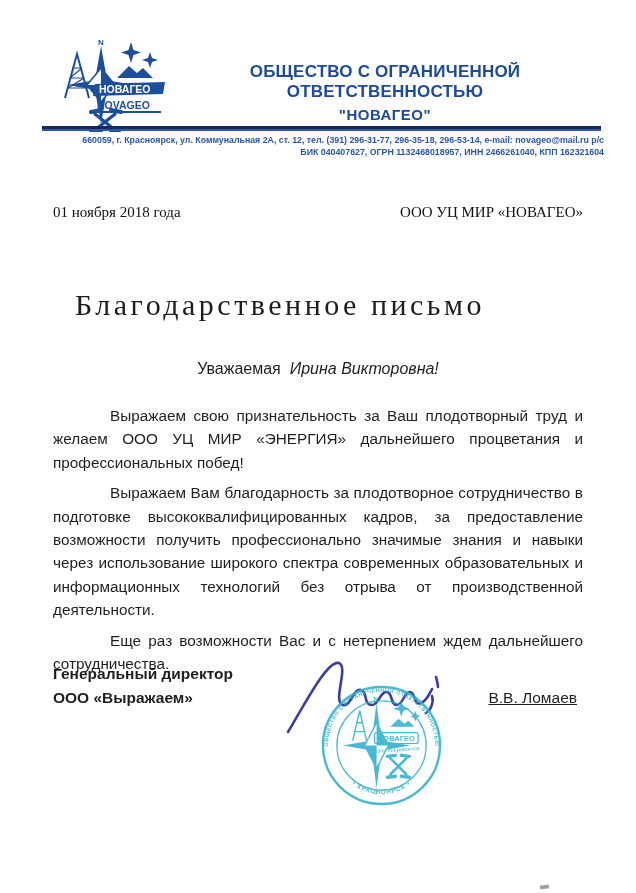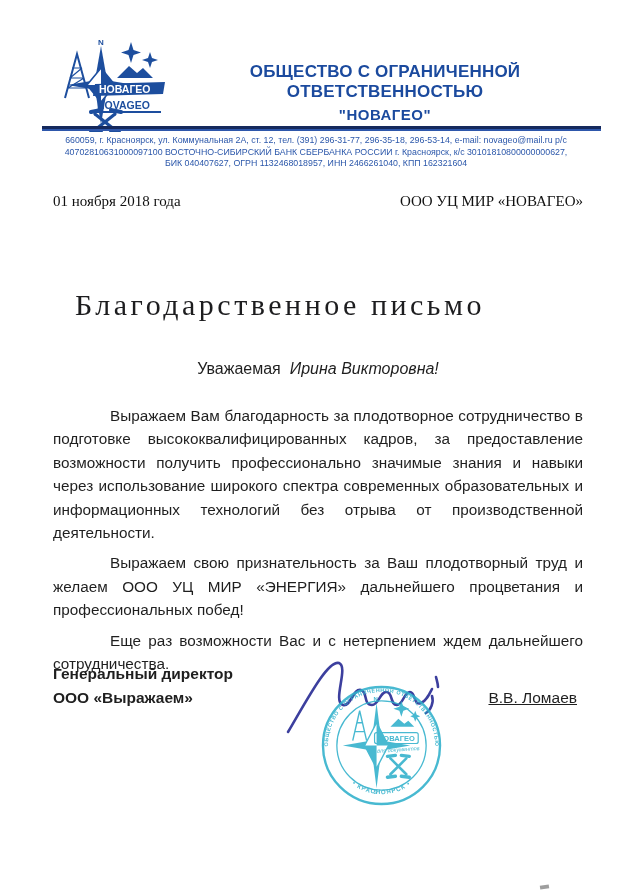--- a/index.html
+++ b/index.html
@@ -18,27 +18,27 @@
     position:absolute;left:178px;top:62px;width:414px;
     text-align:center;color:#1b4a9e;font-weight:bold;
   }
   .org-title .l1{font-size:17px;letter-spacing:.2px;line-height:20px;}
   .org-title .l2{font-size:15px;margin-top:4px;letter-spacing:.5px;}
   .divider{
     position:absolute;left:42px;top:126px;width:559px;height:5px;
     background:linear-gradient(#15295d 0 55%, #2e57ab 55% 100%);
   }
   .contacts{
-    position:absolute;left:16px;top:135px;width:600px;
-    text-align:center;color:#2b57aa;font-weight:normal;
+    position:absolute;left:4px;top:135px;width:600px;
+    text-align:right;color:#2b57aa;font-weight:bold;
     font-size:8.8px;line-height:11.5px;
   }
   
   .meta-row{
-    position:absolute;left:53px;top:193px;width:530px;
+    position:absolute;left:53px;top:204px;width:530px;
     display:flex;justify-content:space-between;
     font-family:"Liberation Serif",serif;font-size:15px;color:#111;text-align:center;
   }
   
   .letter-title{
     position:absolute;left:0;top:288px;width:560px;
     text-align:center;
     font-family:"Liberation Serif",serif;
     font-size:30px;letter-spacing:3.5px;color:#1d1d1f;
   }
@@ -120,38 +120,37 @@
 
   <div class="org-title">
     <div class="l1">ОБЩЕСТВО С ОГРАНИЧЕННОЙ ОТВЕТСТВЕННОСТЬЮ</div>
     <div class="l2">"НОВАГЕО"</div>
   </div>
 
   <div class="divider"></div>
 
   <div class="contacts">
     <div>660059, г. Красноярск, ул. Коммунальная 2А, ст. 12, тел. (391) 296-31-77, 296-35-18, 296-53-14, e-mail: novageo@mail.ru р/с</div>
-    <div>40702810631000097100 ВОСТОЧНО-СИБИРСКИЙ БАНК СБЕРБАНКА РОССИИ г. Красноярск, к/с 30101810800000000627,</div>
     <div>БИК 040407627, ОГРН 1132468018957, ИНН 2466261040, КПП 162321604</div>
   </div>
 
   <div class="meta-row">
     <span>01 ноября 2018 года</span>
     <span>ООО УЦ МИР «НОВАГЕО»</span>
   </div>
 
   <div class="letter-title">Благодарственное письмо</div>
 
   <div class="greeting">
     <span>Уважаемая</span><span class="name">Ирина Викторовна!</span>
   </div>
 
   <div class="body-text">
+    <p>Выражаем свою признательность за Ваш плодотворный труд и желаем ООО УЦ МИР «ЭНЕРГИЯ» дальнейшего процветания и профессиональных побед!</p>
     <p>Выражаем Вам благодарность за плодотворное сотрудничество в подготовке высококвалифицированных кадров, за предоставление возможности получить профессионально значимые знания и навыки через использование широкого спектра современных образовательных и информационных технологий без отрыва от производственной деятельности.</p>
-    <p>Выражаем свою признательность за Ваш плодотворный труд и желаем ООО УЦ МИР «ЭНЕРГИЯ» дальнейшего процветания и профессиональных побед!</p>
     <p>Еще раз возможности Вас и с нетерпением ждем дальнейшего сотрудничества.</p>
   </div>
 
   <div class="sig-left">
     <div>Генеральный директор</div>
     <div>ООО «Выражаем»</div>
   </div>
 
   <div class="sig-name">В.В. Ломаев</div>
 

